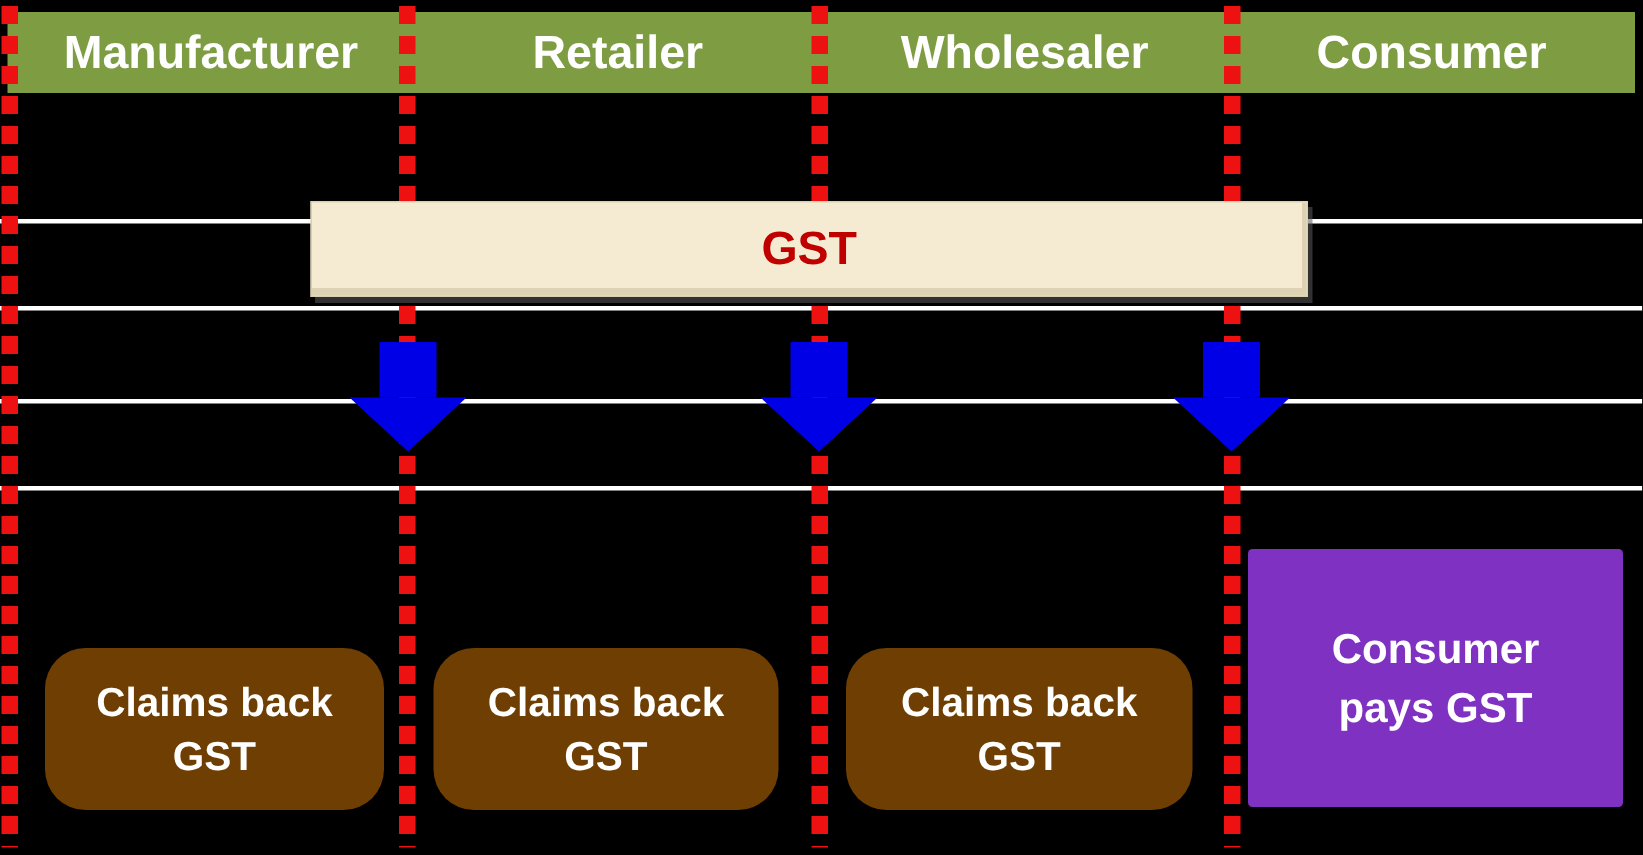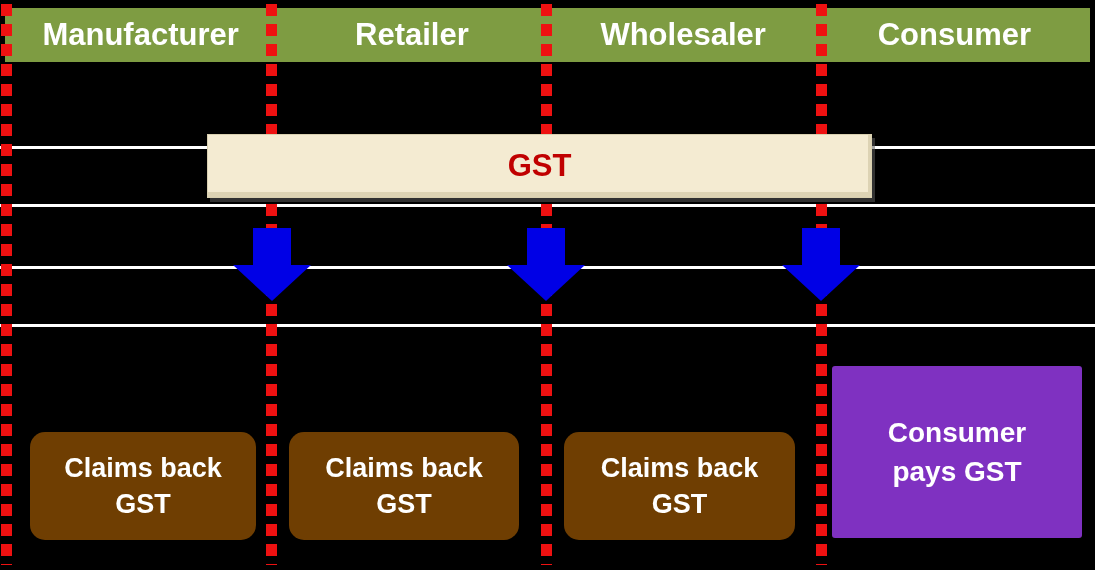--- a/index.html
+++ b/index.html
@@ -107,21 +107,21 @@
     border-left: 39px solid transparent;
     border-right: 39px solid transparent;
     border-top: 36px solid #0000E6;
   }
   
   .claims-box {
     position: absolute;
     top: 432px;
     height: 108px;
     background: #6F3E02;
-    border-radius: 15px;
+    border-radius: 27px;
     display: flex;
     align-items: center;
     justify-content: center;
     text-align: center;
     color: #FFFFFF;
     font-size: 27px;
     font-weight: bold;
     line-height: 1.35;
     white-space: pre-line;
     z-index: 4;

